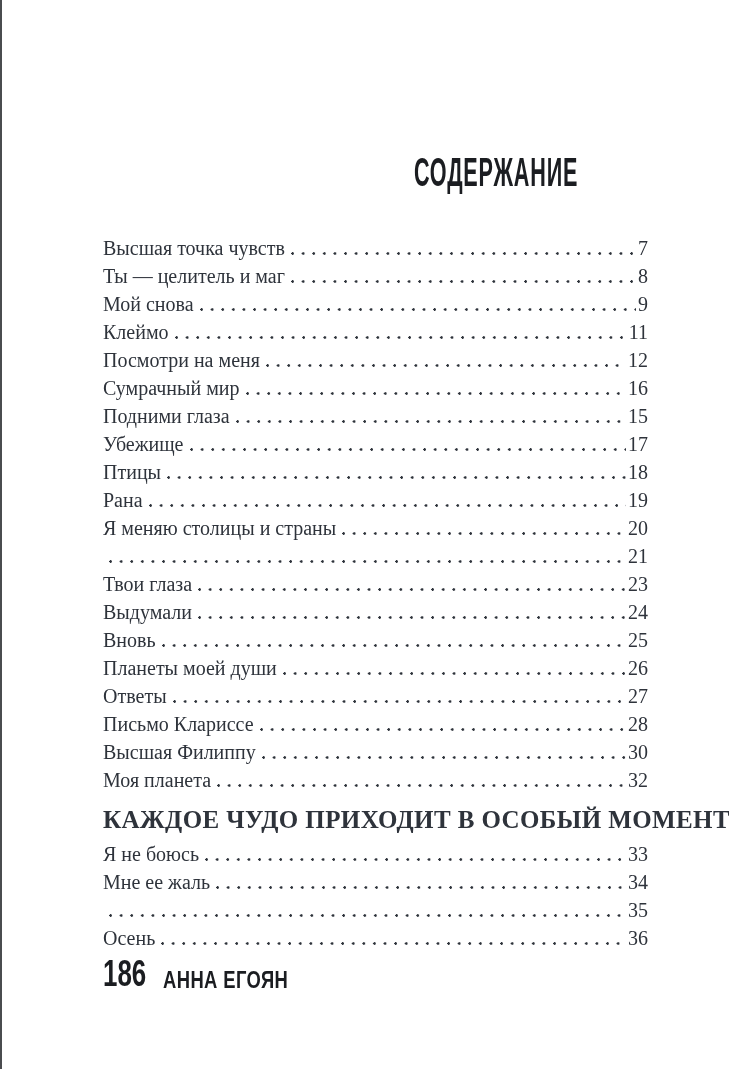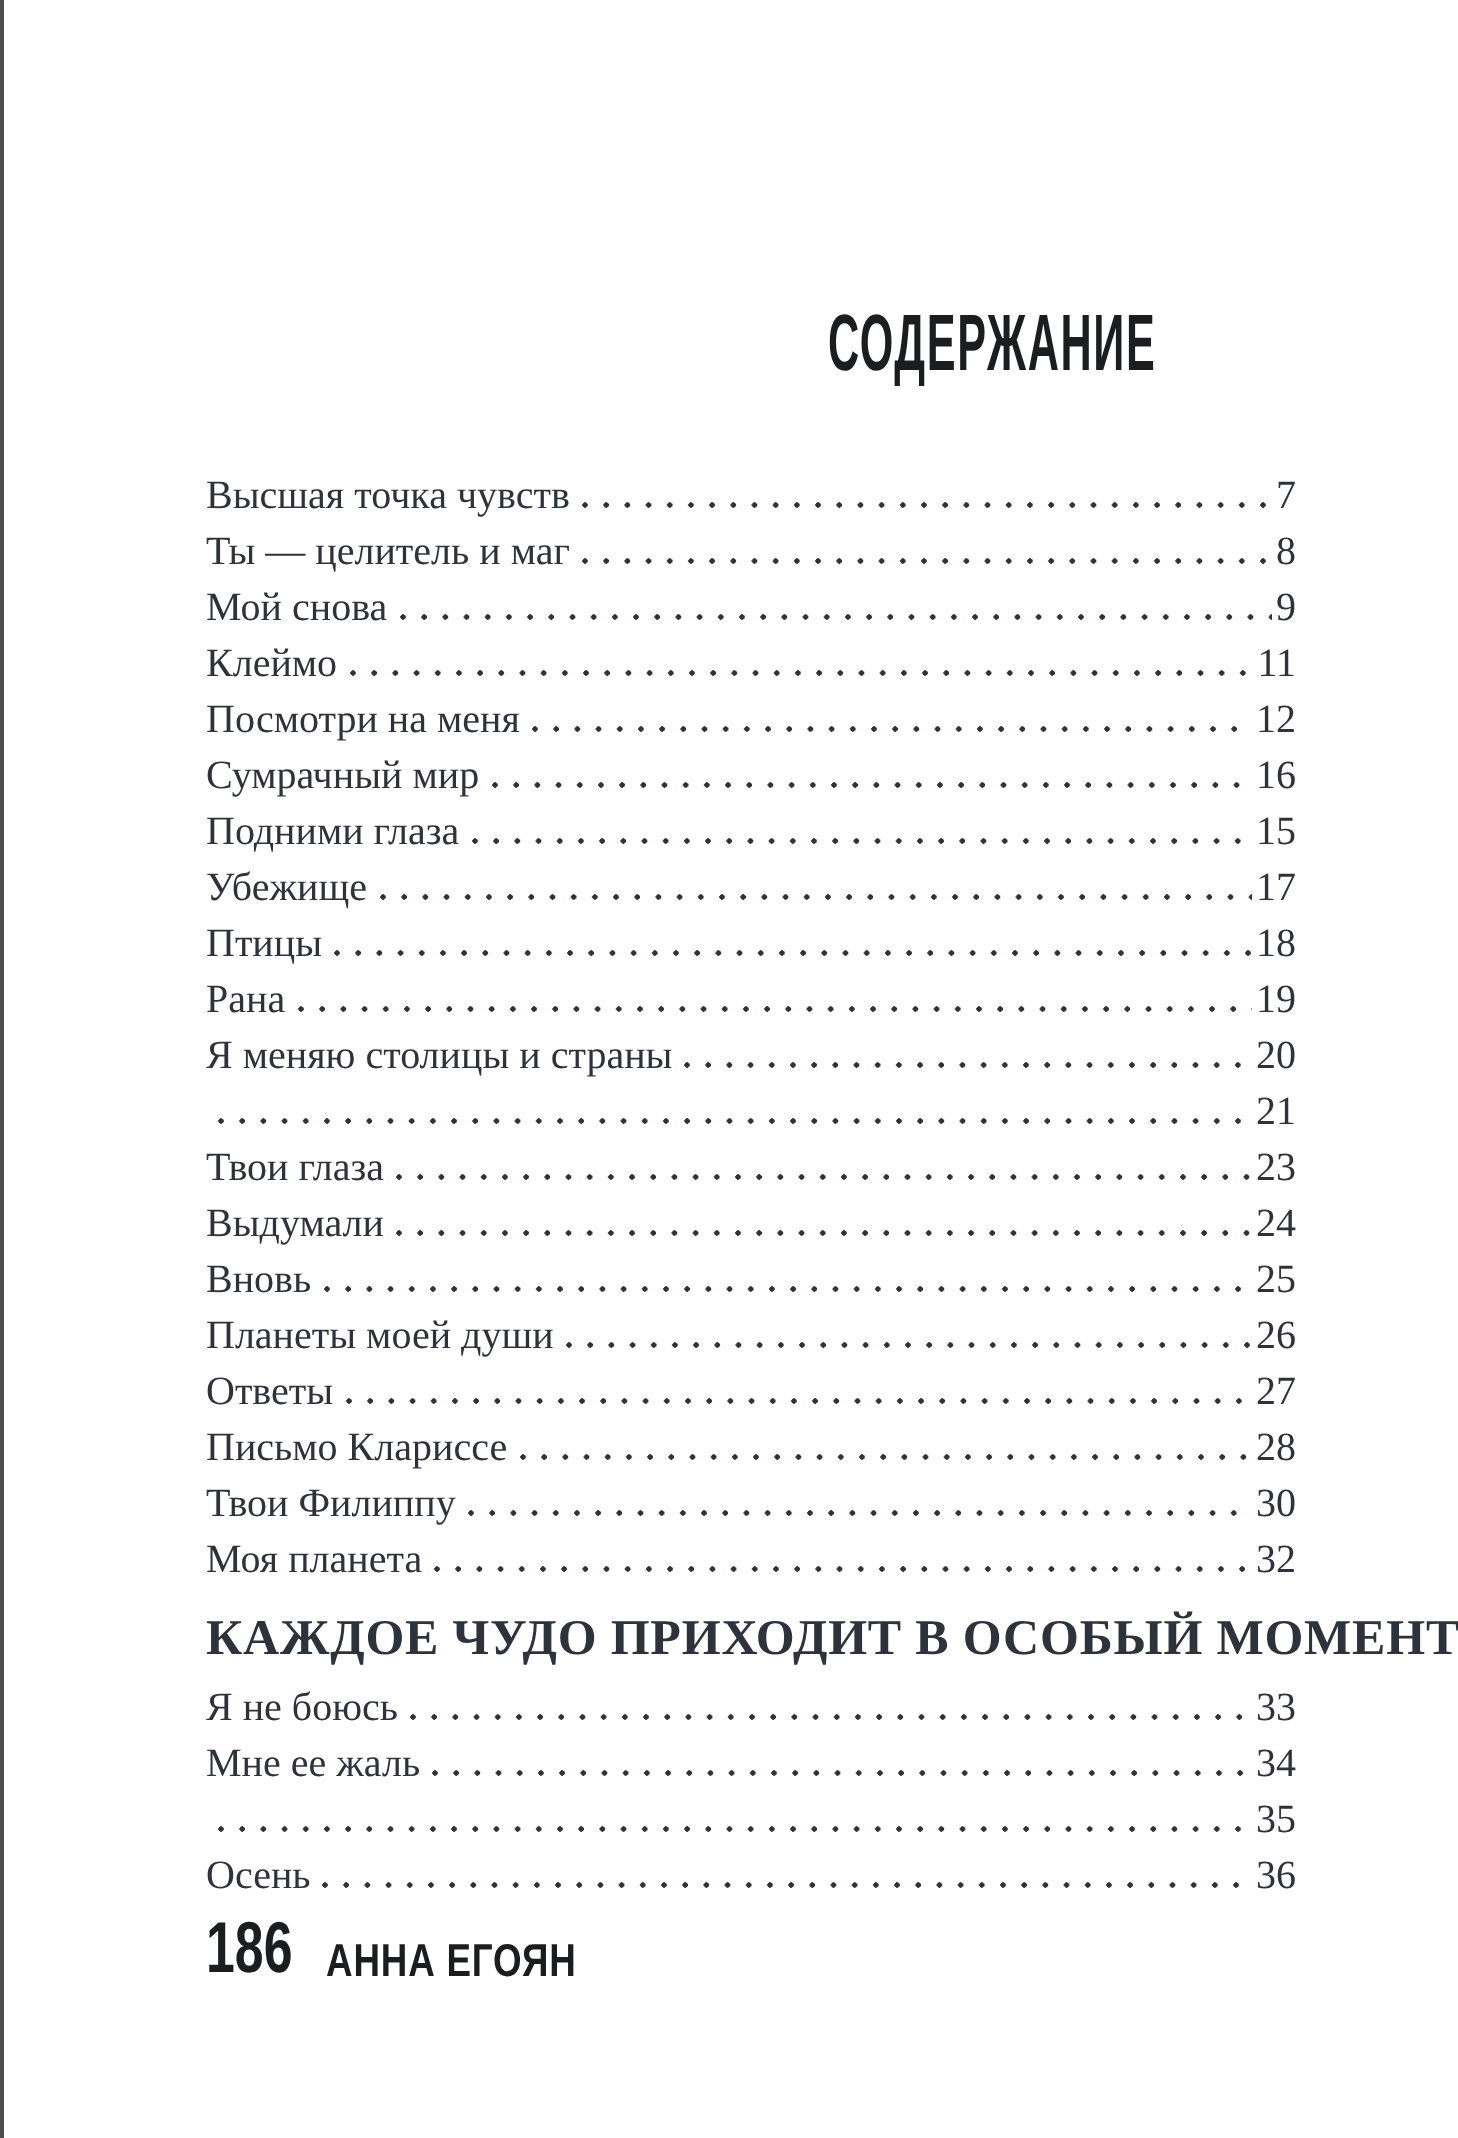--- a/index.html
+++ b/index.html
@@ -211,21 +211,21 @@
     <span class="toc-page">27</span>
   </li>
 
   <li class="toc-row">
     <span class="toc-title">Письмо Клариссе</span>
     <span class="leader"></span>
     <span class="toc-page">28</span>
   </li>
 
   <li class="toc-row">
-    <span class="toc-title">Твои Филиппу</span>
+    <span class="toc-title">Высшая Филиппу</span>
     <span class="leader"></span>
     <span class="toc-page">30</span>
   </li>
 
   <li class="toc-row">
     <span class="toc-title">Моя планета</span>
     <span class="leader"></span>
     <span class="toc-page">32</span>
   </li>
 </ul>

